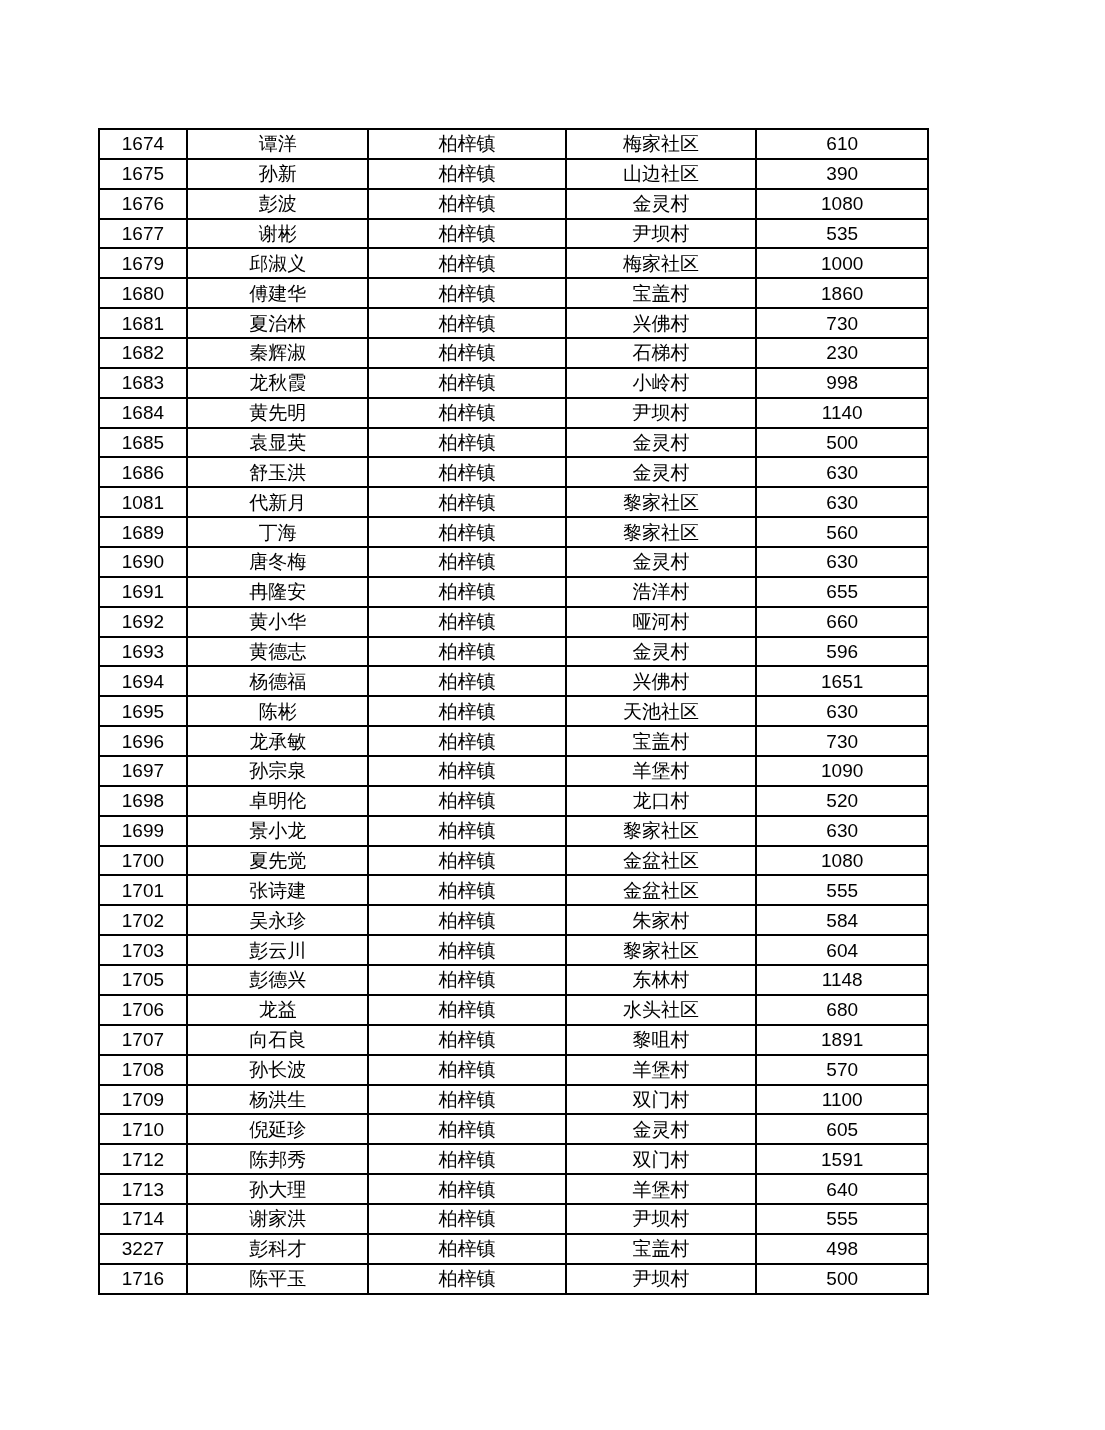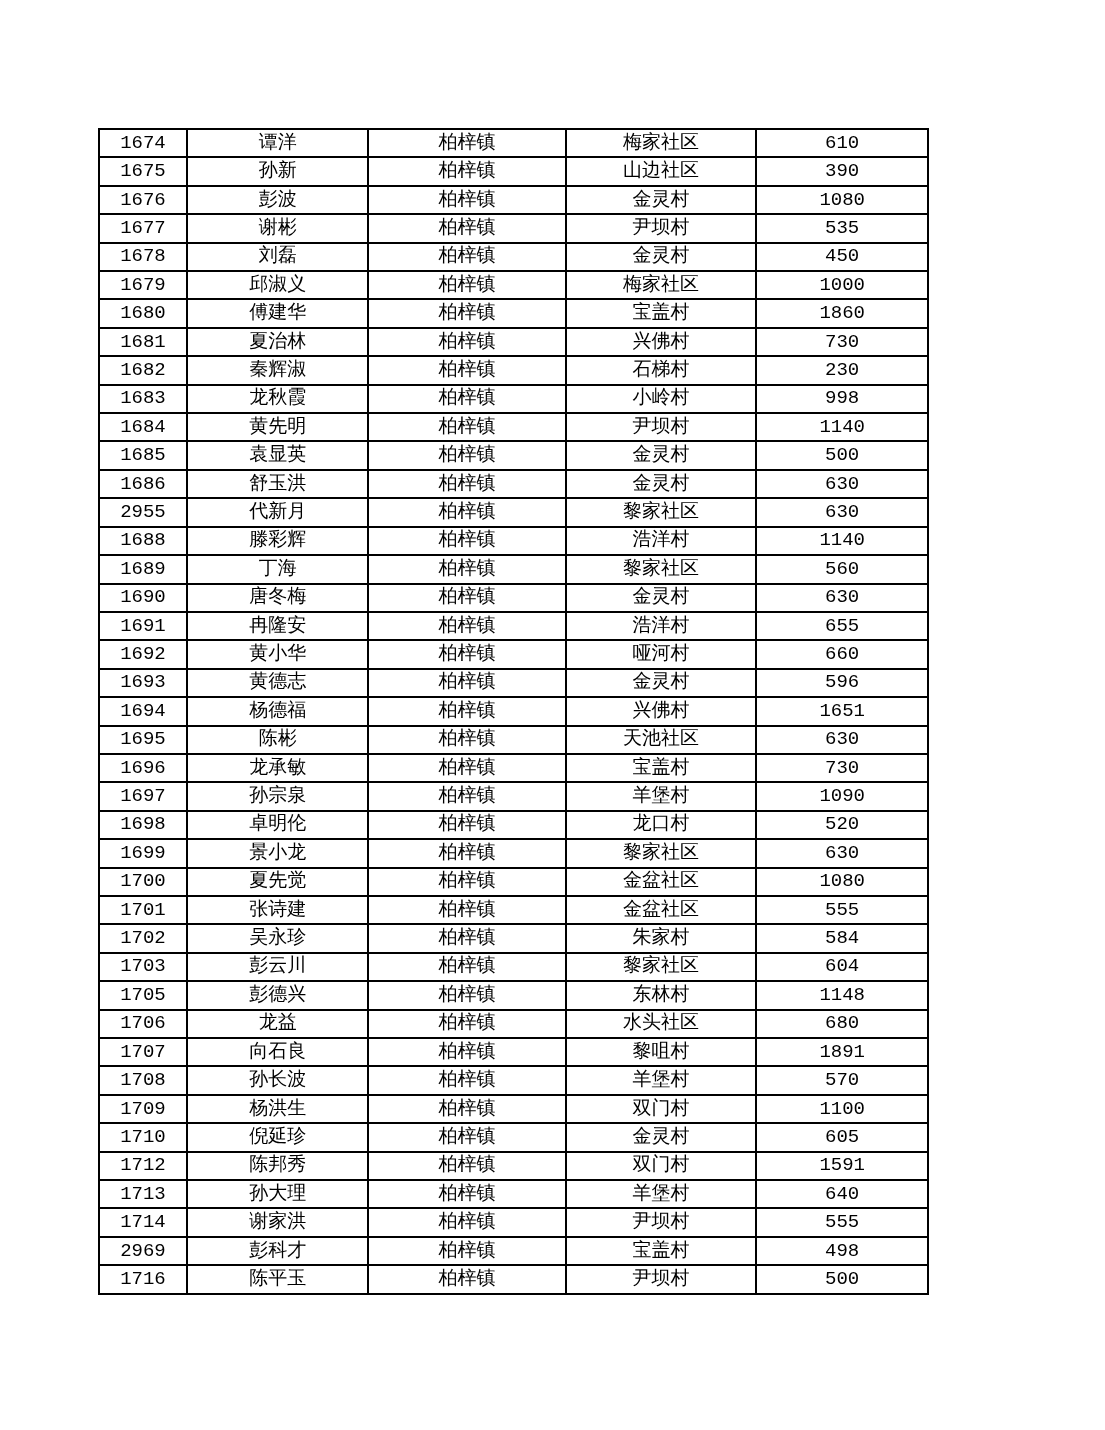--- a/index.html
+++ b/index.html
@@ -5,21 +5,21 @@
   html, body {
     margin: 0;
     padding: 0;
     background: #ffffff;
   }
   .page {
     position: relative;
     width: 1105px;
     height: 1430px;
     background: #ffffff;
-    font-family: Liberation Mono, monospace;
+    font-family: Liberation Sans, sans-serif;
     color: #000000;
     overflow: hidden;
   }
   table.roster {
     position: absolute;
     left: 98px;
     top: 128px;
     width: 831px;
     height: 1167px;
     border-collapse: collapse;
@@ -76,27 +76,20 @@
           <td>1080</td>
         </tr>
         <tr>
           <td>1677</td>
           <td>谢彬</td>
           <td>柏梓镇</td>
           <td>尹坝村</td>
           <td>535</td>
         </tr>
         <tr>
-          <td>1678</td>
-          <td>刘磊</td>
-          <td>柏梓镇</td>
-          <td>金灵村</td>
-          <td>450</td>
-        </tr>
-        <tr>
           <td>1679</td>
           <td>邱淑义</td>
           <td>柏梓镇</td>
           <td>梅家社区</td>
           <td>1000</td>
         </tr>
         <tr>
           <td>1680</td>
           <td>傅建华</td>
           <td>柏梓镇</td>
@@ -139,32 +132,25 @@
           <td>500</td>
         </tr>
         <tr>
           <td>1686</td>
           <td>舒玉洪</td>
           <td>柏梓镇</td>
           <td>金灵村</td>
           <td>630</td>
         </tr>
         <tr>
-          <td>2955</td>
+          <td>1081</td>
           <td>代新月</td>
           <td>柏梓镇</td>
           <td>黎家社区</td>
           <td>630</td>
-        </tr>
-        <tr>
-          <td>1688</td>
-          <td>滕彩辉</td>
-          <td>柏梓镇</td>
-          <td>浩洋村</td>
-          <td>1140</td>
         </tr>
         <tr>
           <td>1689</td>
           <td>丁海</td>
           <td>柏梓镇</td>
           <td>黎家社区</td>
           <td>560</td>
         </tr>
         <tr>
           <td>1690</td>
@@ -321,21 +307,21 @@
           <td>640</td>
         </tr>
         <tr>
           <td>1714</td>
           <td>谢家洪</td>
           <td>柏梓镇</td>
           <td>尹坝村</td>
           <td>555</td>
         </tr>
         <tr>
-          <td>2969</td>
+          <td>3227</td>
           <td>彭科才</td>
           <td>柏梓镇</td>
           <td>宝盖村</td>
           <td>498</td>
         </tr>
         <tr>
           <td>1716</td>
           <td>陈平玉</td>
           <td>柏梓镇</td>
           <td>尹坝村</td>

